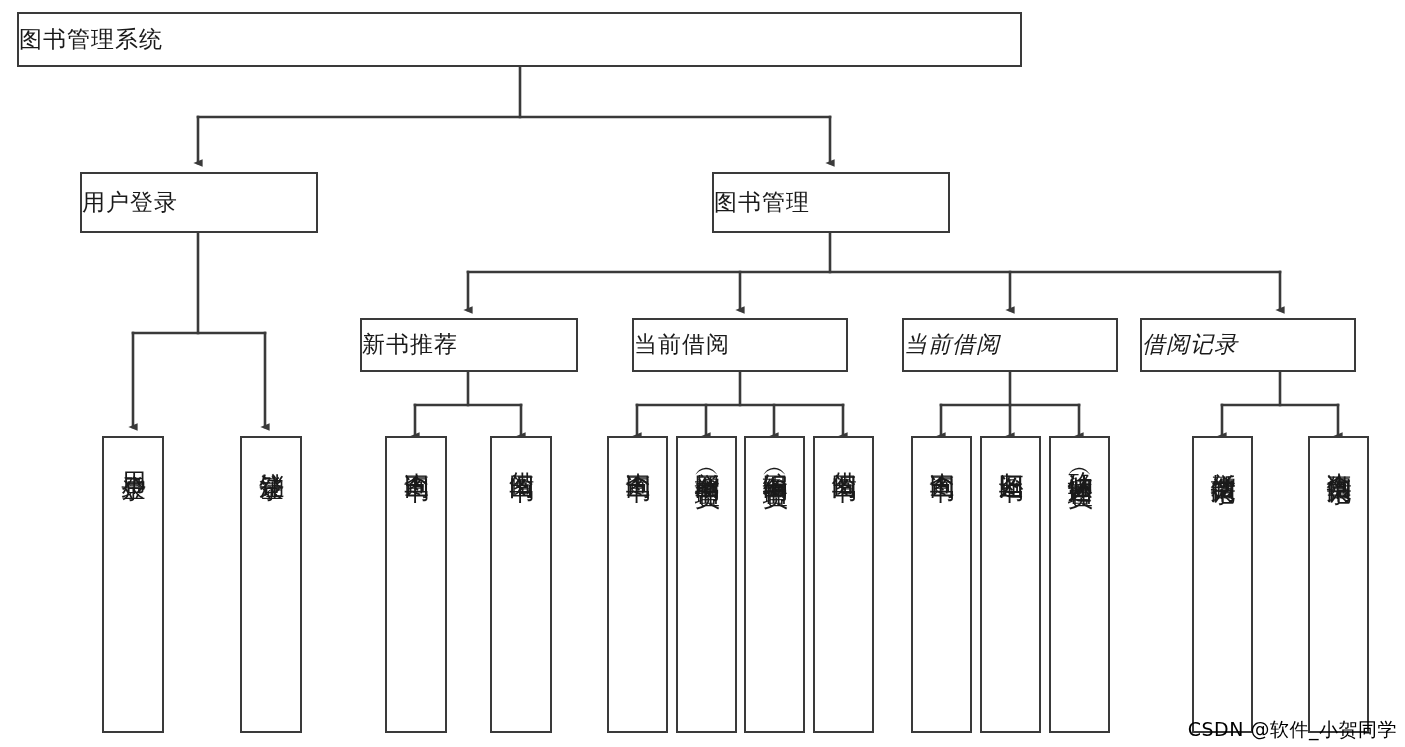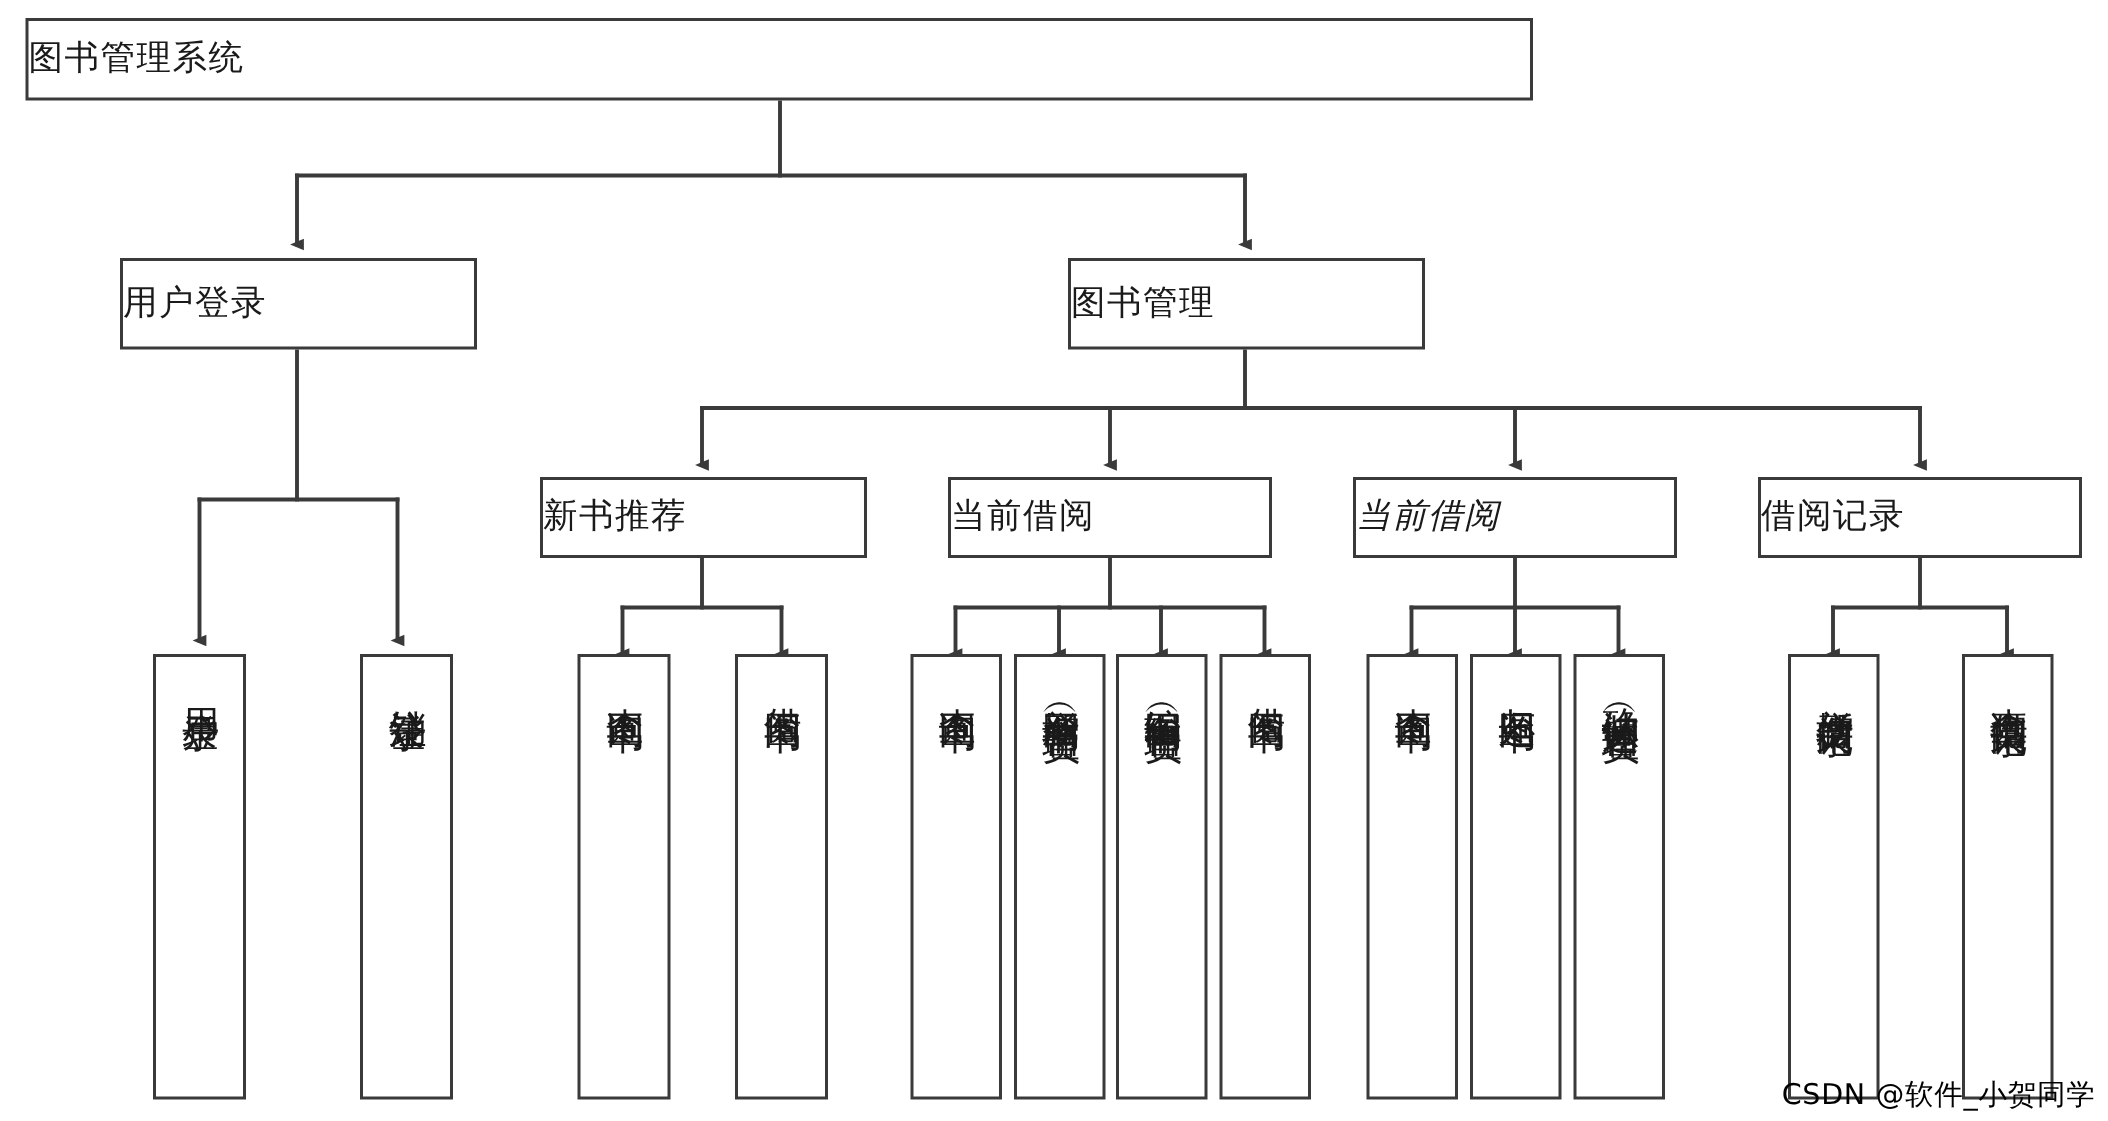--- a/index.html
+++ b/index.html
@@ -140,21 +140,21 @@
 
   <div class="node horiz" style="left:360px; top:318px; width:218px; height:54px;">
     <span class="label">新书推荐</span>
   </div>
   <div class="node horiz" style="left:632px; top:318px; width:216px; height:54px;">
     <span class="label">当前借阅</span>
   </div>
   <div class="node horiz" style="left:902px; top:318px; width:216px; height:54px;font-style:italic;">
     <span class="label">当前借阅</span>
   </div>
-  <div class="node horiz" style="left:1172px; top:318px; width:216px; height:54px;">
+  <div class="node horiz" style="left:1140px; top:318px; width:216px; height:54px;font-style:italic;">
     <span class="label">借阅记录</span>
   </div>
 
   <div class="node vert" style="left:102px; top:436px; width:62px; height:297px;">
     <span class="label">用户登录</span>
   </div>
   <div class="node vert" style="left:240px; top:436px; width:62px; height:297px;">
     <span class="label">注销登录</span>
   </div>
 

